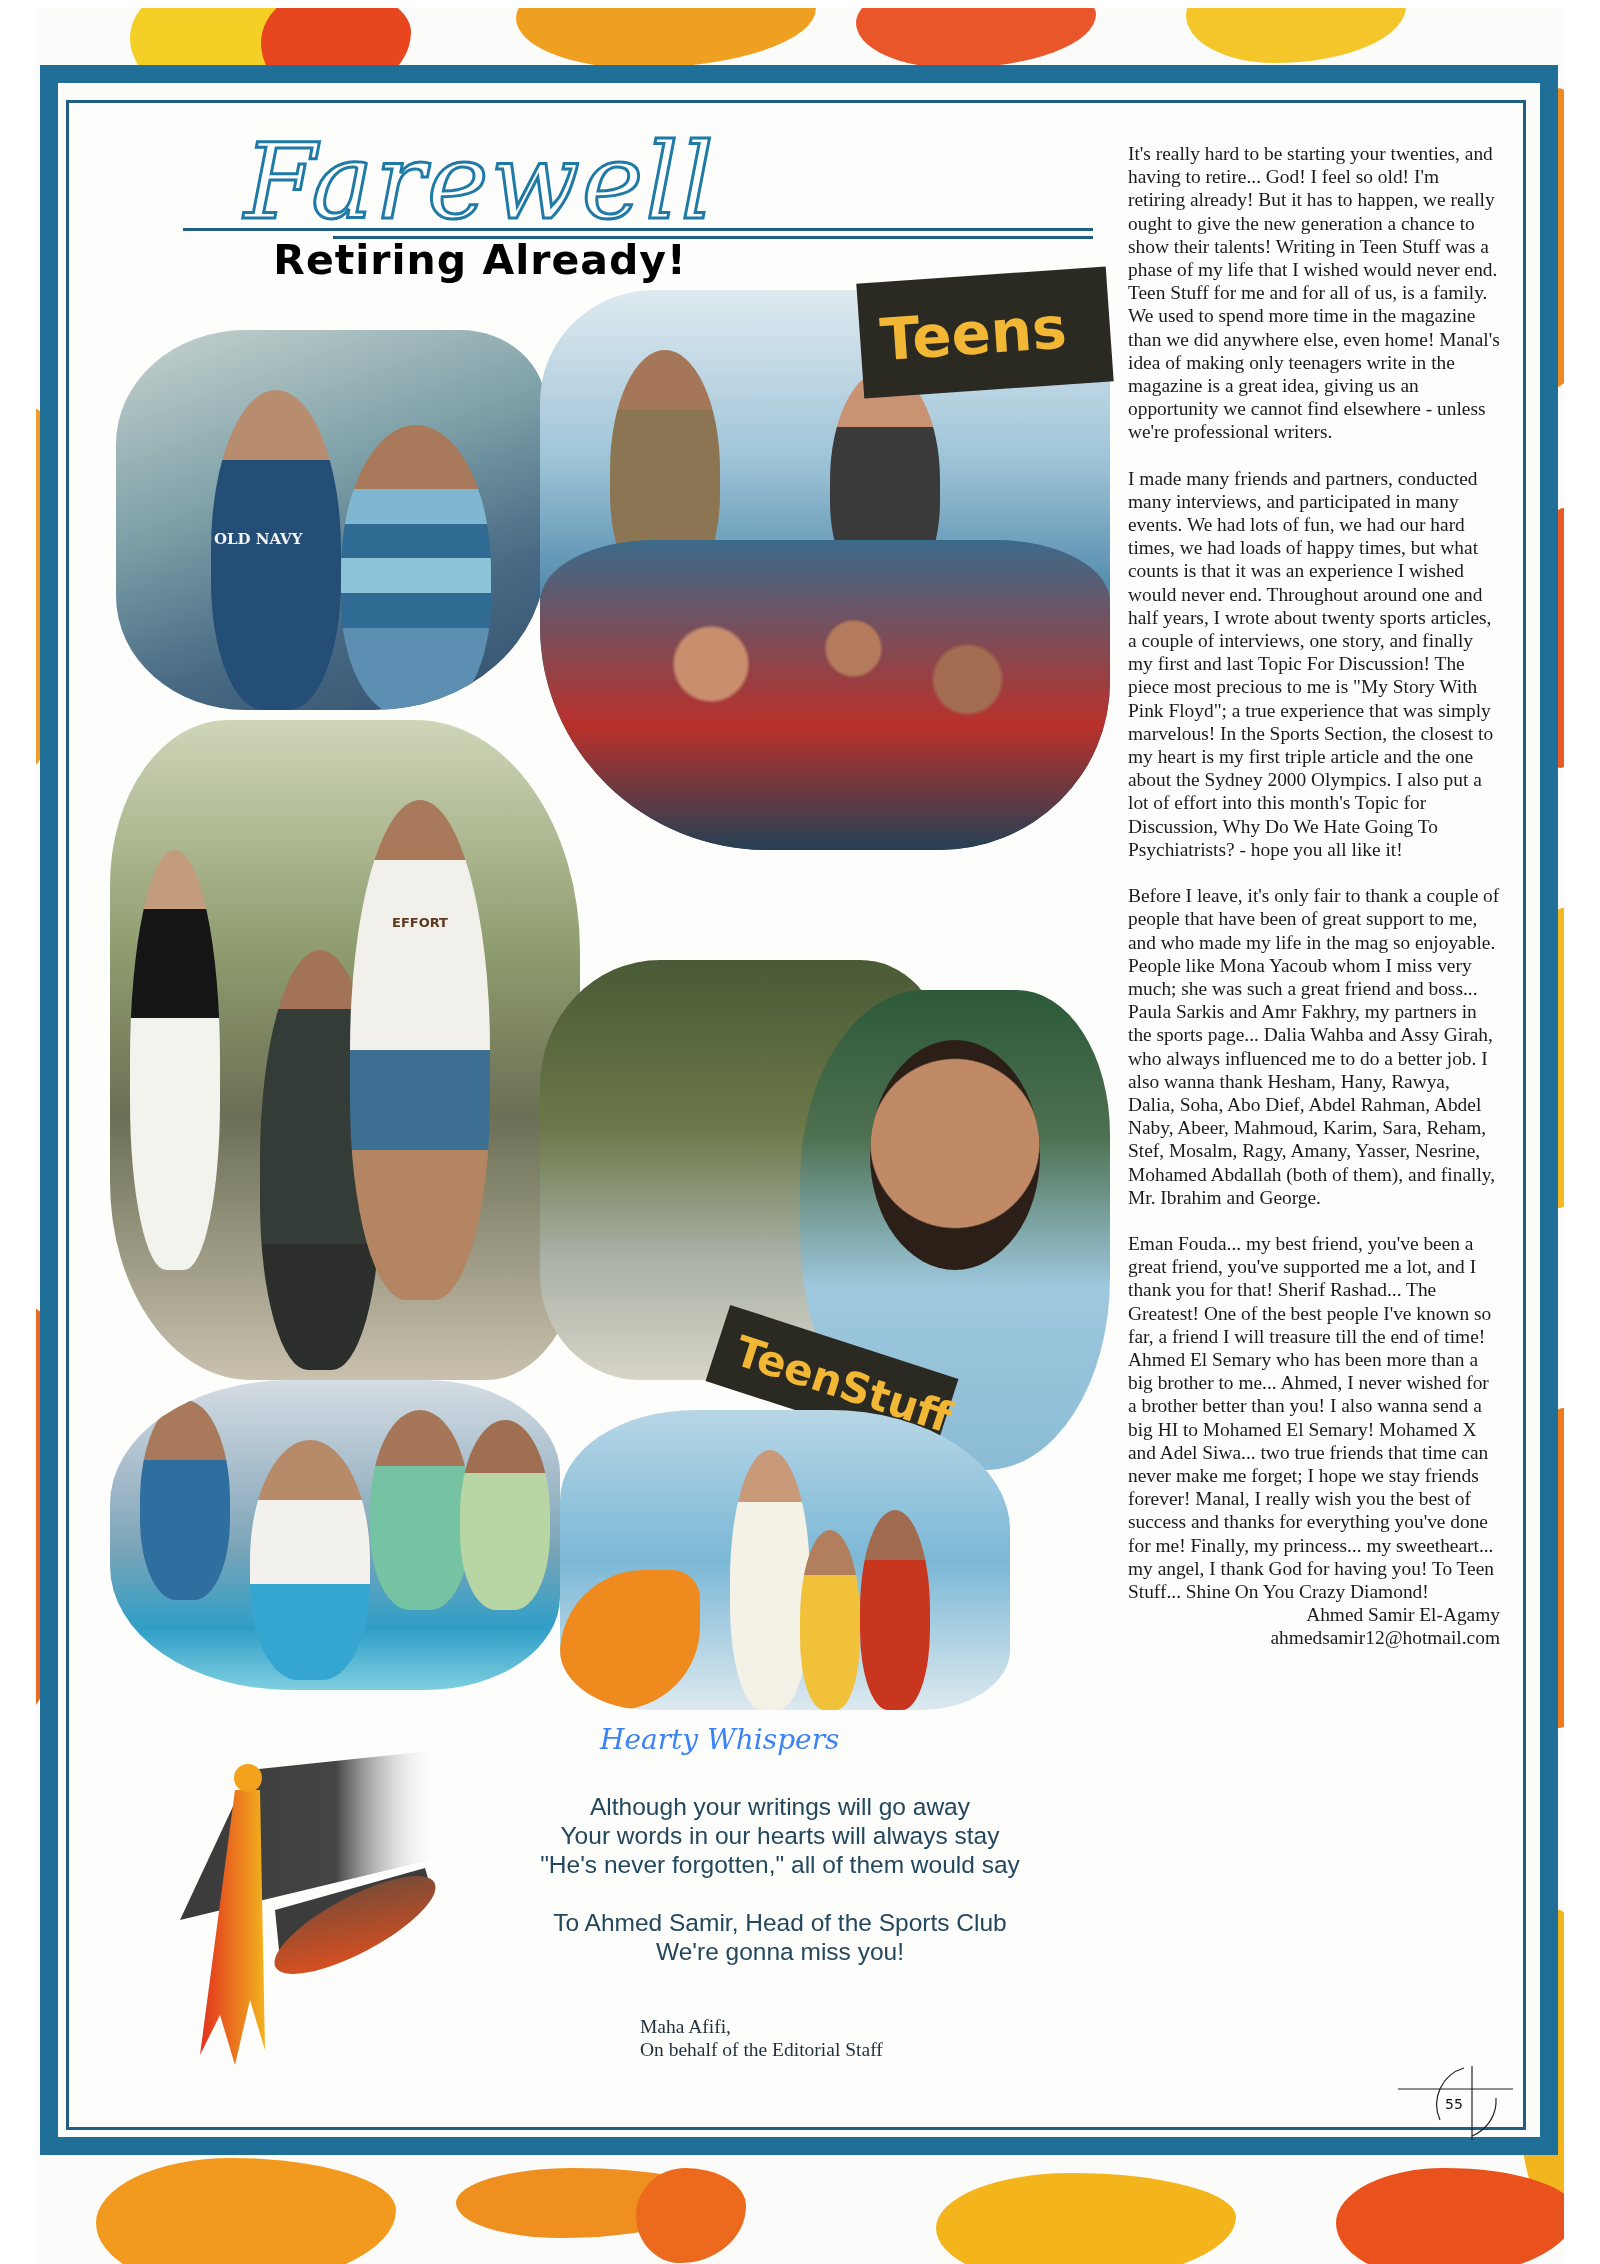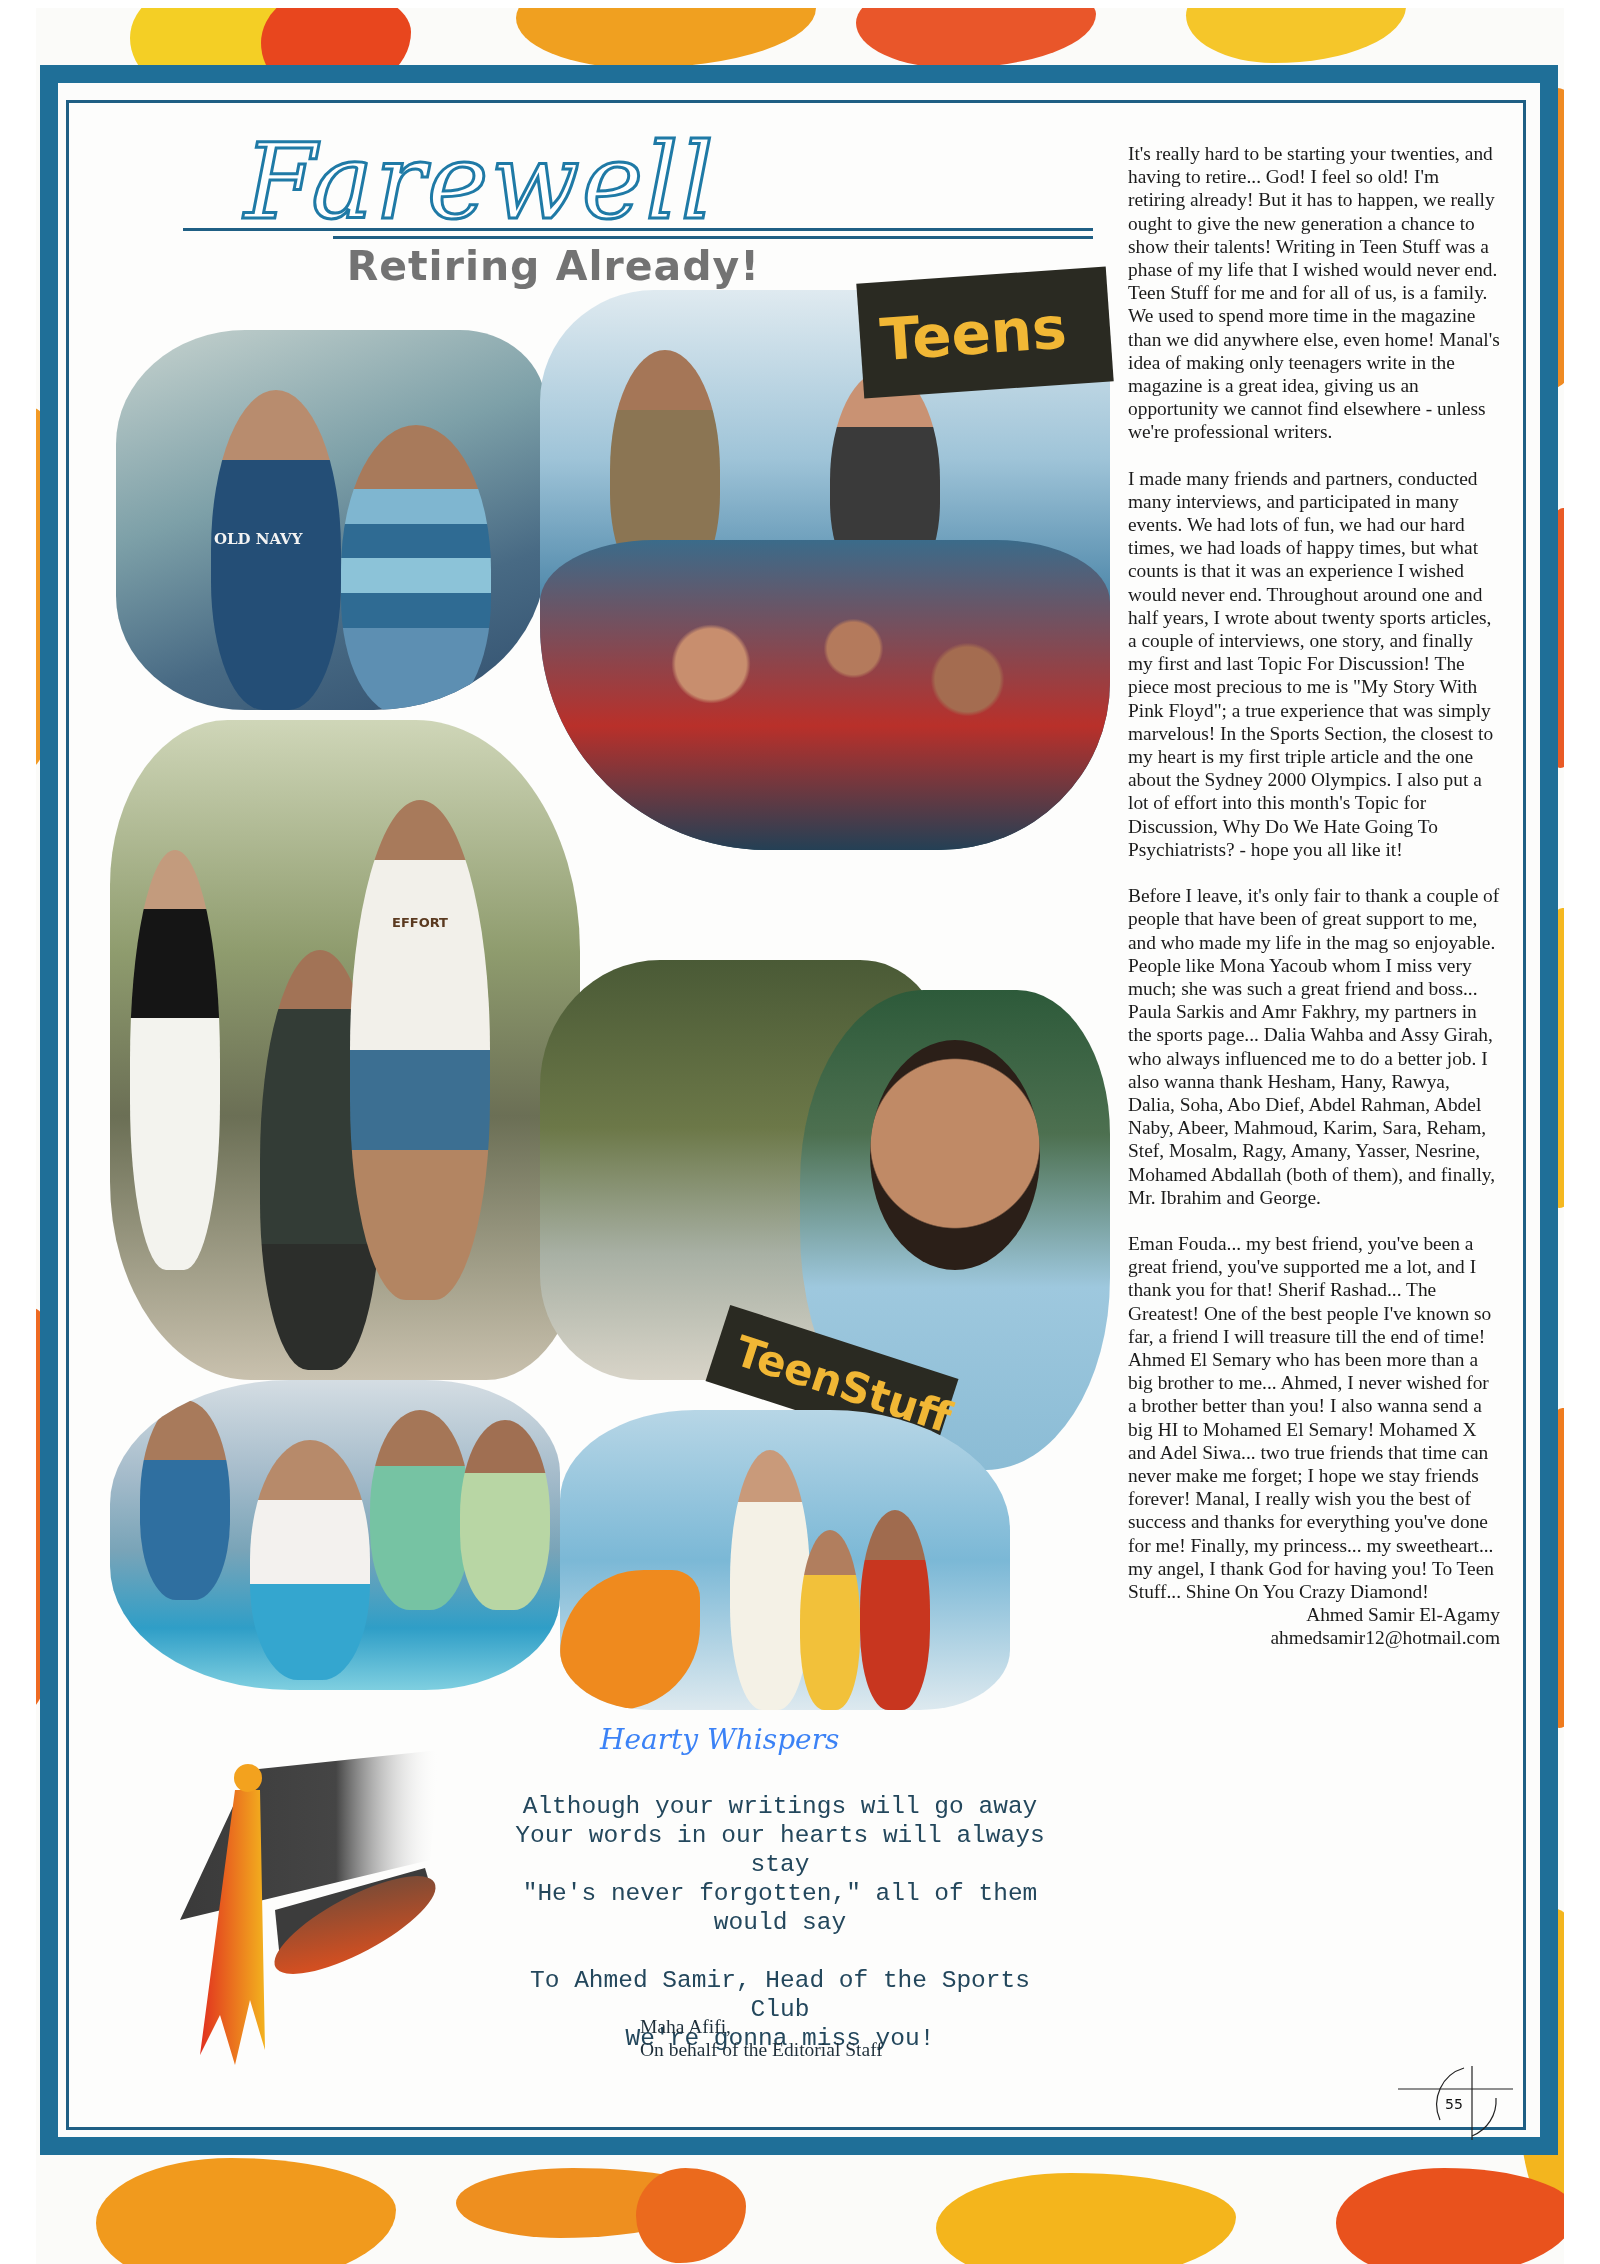--- a/index.html
+++ b/index.html
@@ -32,24 +32,24 @@
     font-family: "DejaVu Serif", serif; font-style: italic;
     font-size: 104px; letter-spacing: 2px;
     color: #ffffff;
     -webkit-text-stroke: 3px #1f7aa6;
     line-height: 120px;
     text-align: center;
   }
   .title-rule1 { position: absolute; left: 183px; top: 228px; width: 910px; height: 3px; background: #1f5f84; }
   .title-rule2 { position: absolute; left: 333px; top: 236px; width: 760px; height: 3px; background: #1f5f84; }
   .subtitle {
-    position: absolute; left: 200px; top: 242px; width: 560px;
+    position: absolute; left: 200px; top: 236px; width: 560px;
     font-family: "DejaVu Sans", sans-serif; font-weight: bold;
-    font-size: 41px; color: #737373; letter-spacing: 1px;
-    text-align: right;
+    font-size: 41px; color: #000000; letter-spacing: 1px;
+    text-align: center;
   }
   
   .photo {
     position: absolute; overflow: hidden;
     filter: blur(0.3px);
   }
   .photo .fig { position: absolute; border-radius: 50% 50% 40% 40%; }
   .sign {
     position: absolute; background: #2a2a22; color: #f1b735;
     font-family: "DejaVu Sans", sans-serif; font-weight: bold;
@@ -64,21 +64,21 @@
   .article p { margin: 0 0 23px 0; }
   .article .sig { text-align: right; margin: 0; }
   
   .poem-title {
     position: absolute; left: 600px; top: 1723px; width: 340px; 
     font-family: "DejaVu Serif", serif; font-style: italic; font-size: 28px;
     color: #3b82f6;
   }
   .poem {
     position: absolute; left: 495px; top: 1792px; width: 570px; text-align: center;
-    font-family: Liberation Mono, monospace; font-size: 24.5px; line-height: 29px;
+    font-family: Liberation Sans, sans-serif; font-size: 24.5px; line-height: 29px;
     color: #23475c;
   }
   .poem .stanza { margin-bottom: 29px; }
   .poem-sig {
     position: absolute; left: 640px; top: 2015px; width: 395px; 
     font-family: "Liberation Serif", serif; font-size: 19.5px; line-height: 23px;
     color: #1f2f3a;
   }
   
   .pagenum-wrap { position: absolute; left: 1398px; top: 2066px; width: 116px; height: 74px; }

